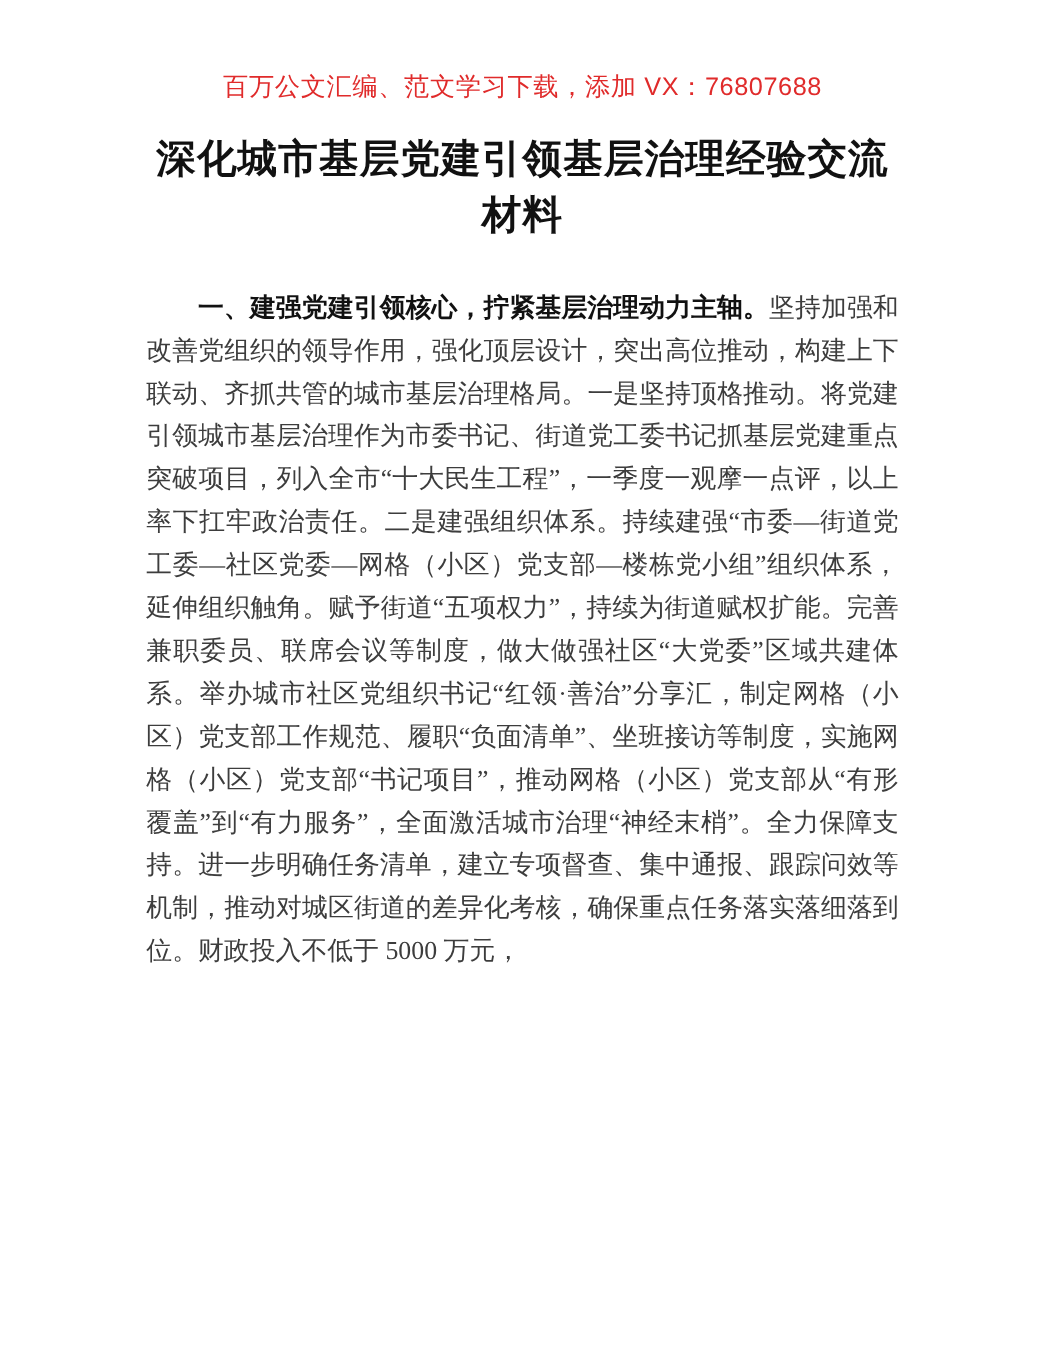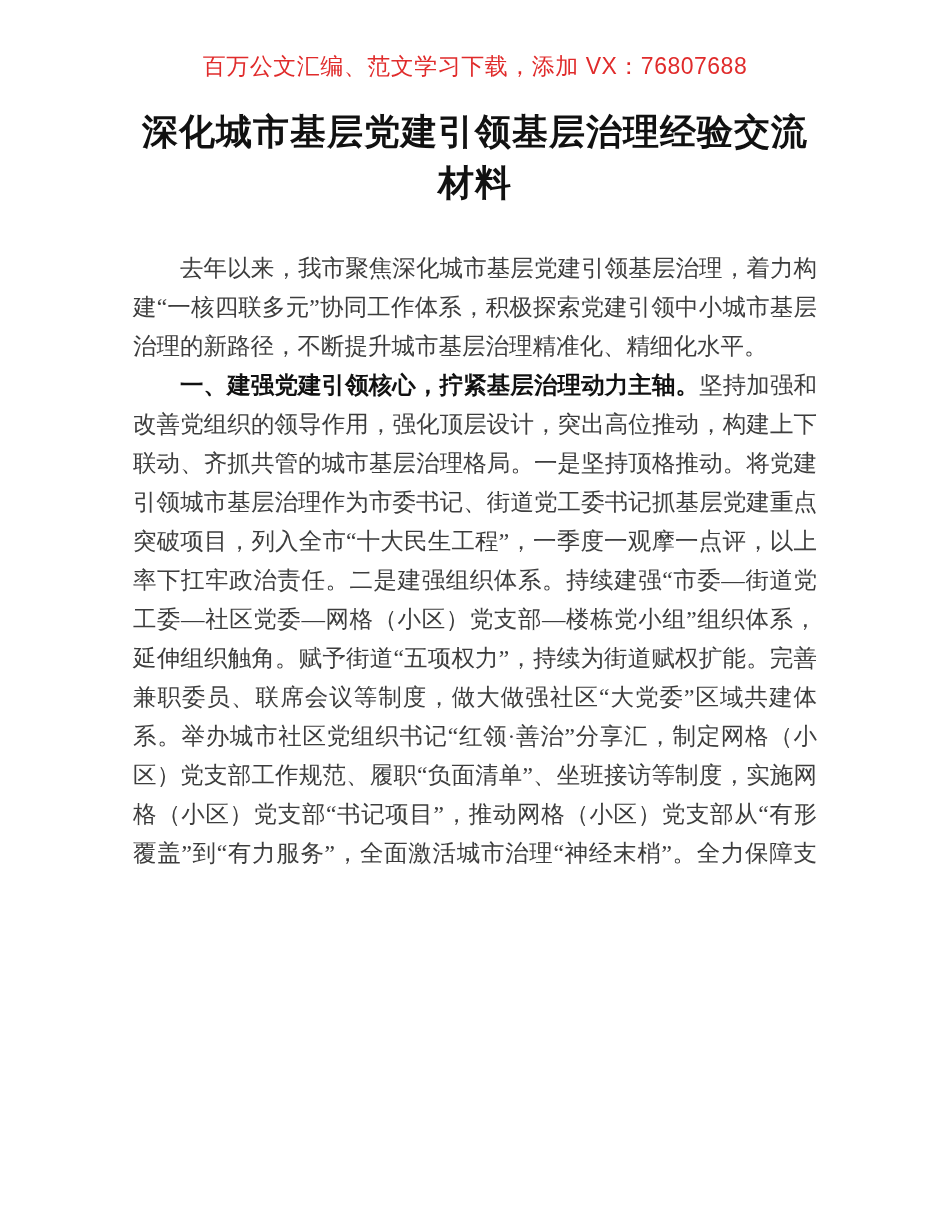--- a/index.html
+++ b/index.html
@@ -4,21 +4,21 @@
 <style>
   html, body {
     margin: 0;
     padding: 0;
     background: #ffffff;
   }
   .page {
     position: relative;
     width: 950px;
     height: 870px;
-    margin: 4px auto;
+    margin: 16px auto;
     background: #ffffff;
     overflow: hidden;
     box-sizing: border-box;
     padding: 48px 133px 0 133px;
   }
   .notice {
     font-family: "Liberation Sans", sans-serif;
     font-size: 23px;
     line-height: 1.25;
     text-align: center;
@@ -52,16 +52,15 @@
     color: var(--title-black, #111111);
   }
 </style>
 </head>
 <body>
 
 <div class="page">
   <div class="notice">百万公文汇编、范文学习下载，添加 VX：76807688</div>
   <h1 class="doc-title">深化城市基层党建引领基层治理经验交流材料</h1>
   <div class="doc-body">
-      <p><span>去年以来，我市聚焦深化城市基层党建引领基层治理，着力构建“一核四联多元”协同工作体系，积极探索党建引领中小城市基层治理的新路径，不断提升城市基层治理精准化、精细化水平。</span></p>
       <p><span class="run-bold">一、建强党建引领核心，拧紧基层治理动力主轴。</span><span>坚持加强和改善党组织的领导作用，强化顶层设计，突出高位推动，构建上下联动、齐抓共管的城市基层治理格局。一是坚持顶格推动。将党建引领城市基层治理作为市委书记、街道党工委书记抓基层党建重点突破项目，列入全市“十大民生工程”，一季度一观摩一点评，以上率下扛牢政治责任。二是建强组织体系。持续建强“市委—街道党工委—社区党委—网格（小区）党支部—楼栋党小组”组织体系，延伸组织触角。赋予街道“五项权力”，持续为街道赋权扩能。完善兼职委员、联席会议等制度，做大做强社区“大党委”区域共建体系。举办城市社区党组织书记“红领·善治”分享汇，制定网格（小区）党支部工作规范、履职“负面清单”、坐班接访等制度，实施网格（小区）党支部“书记项目”，推动网格（小区）党支部从“有形覆盖”到“有力服务”，全面激活城市治理“神经末梢”。全力保障支持。进一步明确任务清单，建立专项督查、集中通报、跟踪问效等机制，推动对城区街道的差异化考核，确保重点任务落实落细落到位。财政投入不低于 5000 万元，</span></p>
     </div>
 </div>
 
 </body></html>

